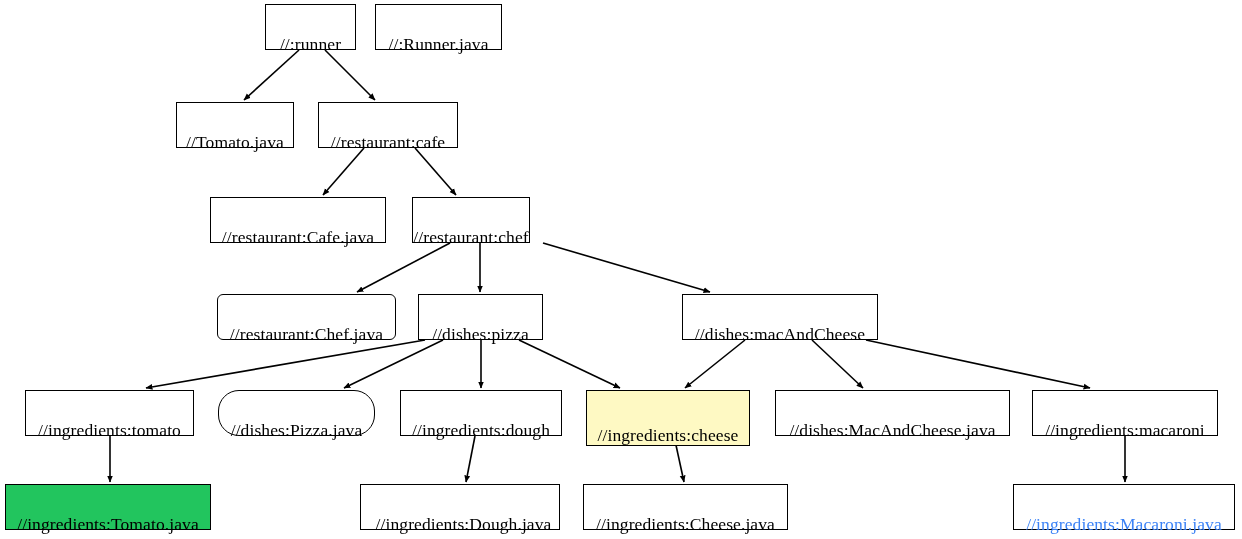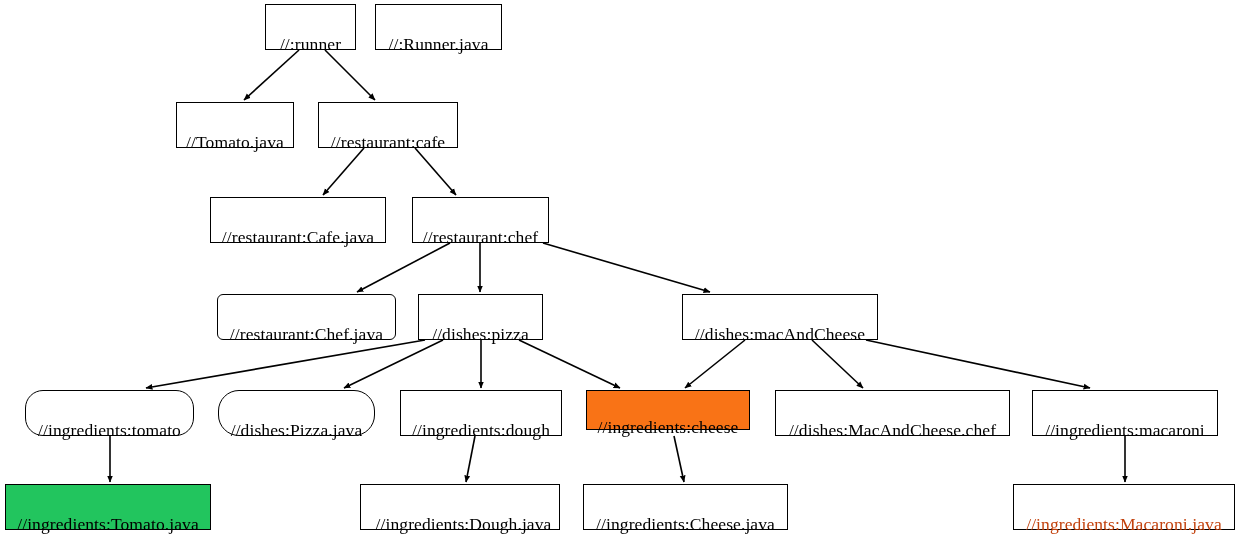--- a/index.html
+++ b/index.html
@@ -81,56 +81,56 @@
       </div>
       <div class="graph-node" style="left: 176px; top: 102px; width: 118px; height: 46px; border-color: rgb(0, 0, 0); background: rgb(255, 255, 255); color: rgb(0, 0, 0);">
         <span class="node-label">//Tomato.java</span>
       </div>
       <div class="graph-node" style="left: 318px; top: 102px; width: 140px; height: 46px; border-color: rgb(0, 0, 0); background: rgb(255, 255, 255); color: rgb(0, 0, 0);">
         <span class="node-label">//restaurant:cafe</span>
       </div>
       <div class="graph-node" style="left: 210px; top: 197px; width: 176px; height: 46px; border-color: rgb(0, 0, 0); background: rgb(255, 255, 255); color: rgb(0, 0, 0);">
         <span class="node-label">//restaurant:Cafe.java</span>
       </div>
-      <div class="graph-node" style="left: 412px; top: 197px; width: 137px; height: 46px; border-color: rgb(0, 0, 0); background: rgb(255, 255, 255); color: rgb(0, 0, 0);">
+      <div class="graph-node" style="left: 412px; top: 197px; width: 118px; height: 46px; border-color: rgb(0, 0, 0); background: rgb(255, 255, 255); color: rgb(0, 0, 0);">
         <span class="node-label">//restaurant:chef</span>
       </div>
       <div class="graph-node" style="left: 217px; top: 294px; width: 179px; height: 46px; border-color: rgb(0, 0, 0); background: rgb(255, 255, 255); color: rgb(0, 0, 0); border-radius: 6px;">
         <span class="node-label">//restaurant:Chef.java</span>
       </div>
       <div class="graph-node" style="left: 418px; top: 294px; width: 125px; height: 46px; border-color: rgb(0, 0, 0); background: rgb(255, 255, 255); color: rgb(0, 0, 0);">
         <span class="node-label">//dishes:pizza</span>
       </div>
       <div class="graph-node" style="left: 682px; top: 294px; width: 196px; height: 46px; border-color: rgb(0, 0, 0); background: rgb(255, 255, 255); color: rgb(0, 0, 0);">
         <span class="node-label">//dishes:macAndCheese</span>
       </div>
-      <div class="graph-node" style="left: 25px; top: 390px; width: 169px; height: 46px; border-color: rgb(0, 0, 0); background: rgb(255, 255, 255); color: rgb(0, 0, 0); border-radius: 18px;">
+      <div class="graph-node" style="left: 25px; top: 390px; width: 169px; height: 46px; border-color: rgb(0, 0, 0); background: rgb(255, 255, 255); color: rgb(0, 0, 0);">
         <span class="node-label">//ingredients:tomato</span>
       </div>
       <div class="graph-node" style="left: 218px; top: 390px; width: 157px; height: 46px; border-color: rgb(0, 0, 0); background: rgb(255, 255, 255); color: rgb(0, 0, 0); border-radius: 21px;">
         <span class="node-label">//dishes:Pizza.java</span>
       </div>
       <div class="graph-node" style="left: 400px; top: 390px; width: 162px; height: 46px; border-color: rgb(0, 0, 0); background: rgb(255, 255, 255); color: rgb(0, 0, 0);">
         <span class="node-label">//ingredients:dough</span>
       </div>
-      <div class="graph-node" style="left: 586px; top: 390px; width: 164px; height: 40px; border-color: rgb(0, 0, 0); background: #f97316; color: rgb(0, 0, 0);">
+      <div class="graph-node" style="left: 586px; top: 390px; width: 164px; height: 56px; border-color: rgb(0, 0, 0); background: #fef9c3; color: rgb(0, 0, 0);">
         <span class="node-label">//ingredients:cheese</span>
       </div>
       <div class="graph-node" style="left: 775px; top: 390px; width: 235px; height: 46px; border-color: rgb(0, 0, 0); background: rgb(255, 255, 255); color: rgb(0, 0, 0);">
-        <span class="node-label">//dishes:MacAndCheese.chef</span>
+        <span class="node-label">//dishes:MacAndCheese.java</span>
       </div>
       <div class="graph-node" style="left: 1032px; top: 390px; width: 186px; height: 46px; border-color: rgb(0, 0, 0); background: rgb(255, 255, 255); color: rgb(0, 0, 0);">
         <span class="node-label">//ingredients:macaroni</span>
       </div>
       <div class="graph-node" style="left: 5px; top: 484px; width: 206px; height: 46px; border-color: rgb(0, 0, 0); background: #22c55e; color: rgb(0, 0, 0);">
         <span class="node-label">//ingredients:Tomato.java</span>
       </div>
       <div class="graph-node" style="left: 360px; top: 484px; width: 200px; height: 46px; border-color: rgb(0, 0, 0); background: rgb(255, 255, 255); color: rgb(0, 0, 0); padding-left: 7px;">
         <span class="node-label">//ingredients:Dough.java</span>
       </div>
       <div class="graph-node" style="left: 583px; top: 484px; width: 205px; height: 46px; border-color: rgb(0, 0, 0); background: rgb(255, 255, 255); color: rgb(0, 0, 0);">
         <span class="node-label">//ingredients:Cheese.java</span>
       </div>
-      <div class="graph-node" style="left: 1013px; top: 484px; width: 222px; height: 46px; border-color: rgb(0, 0, 0); background: rgb(255, 255, 255); color: #c2410c;">
+      <div class="graph-node" style="left: 1013px; top: 484px; width: 222px; height: 46px; border-color: rgb(0, 0, 0); background: rgb(255, 255, 255); color: #3b82f6;">
         <span class="node-label">//ingredients:Macaroni.java</span>
       </div>
     </div>
 </div>
 
 </body></html>

